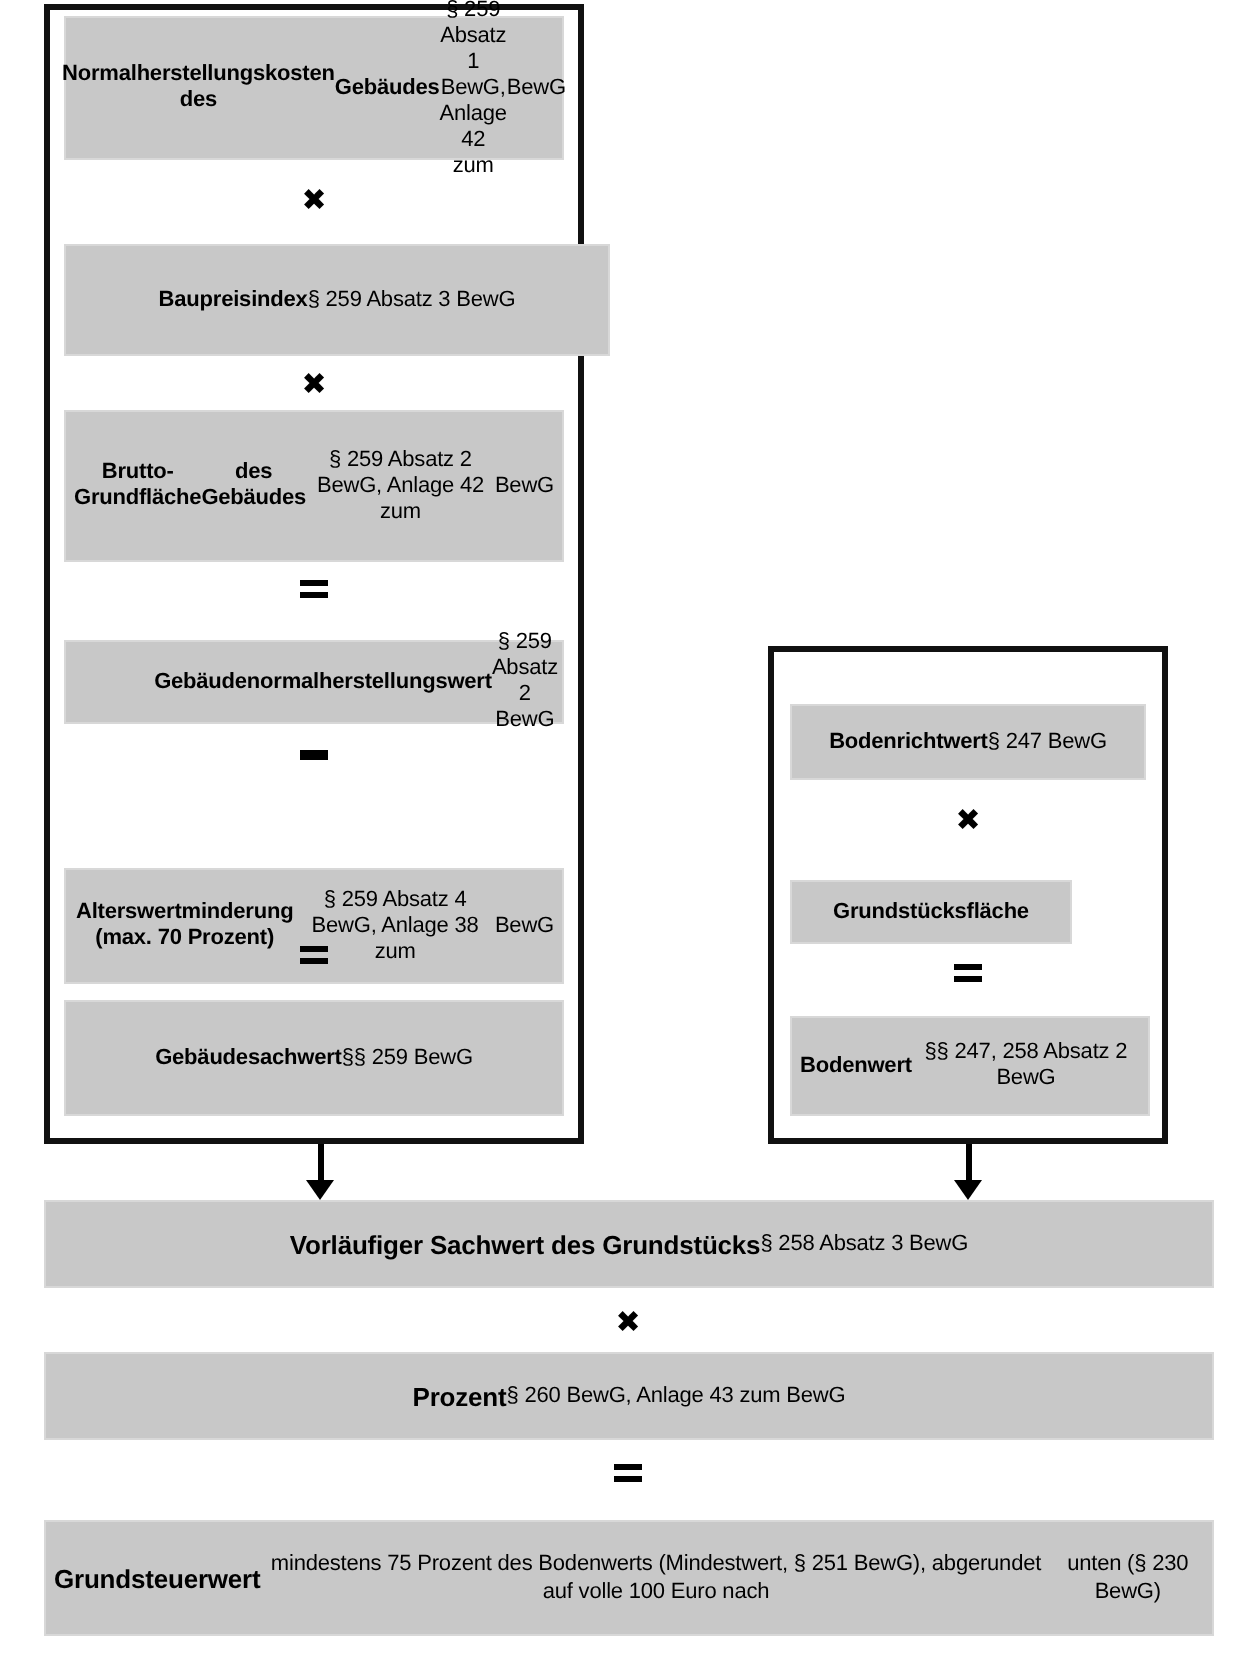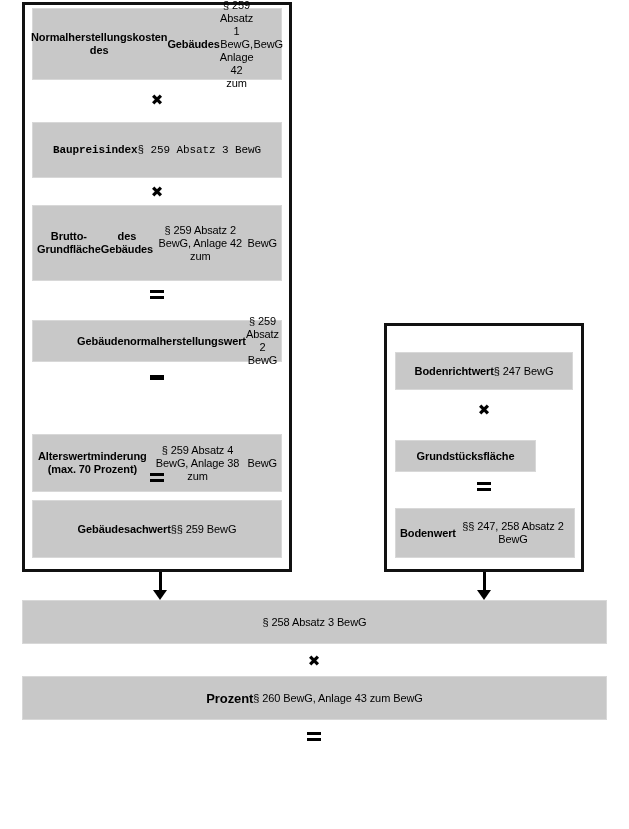--- a/index.html
+++ b/index.html
@@ -119,21 +119,21 @@
 
   <div class="box" style="left:32px; top:8px; width:250px; height:72px;">
     <span class="title">Normalherstellungskosten des</span>
     <span class="title">Gebäudes</span>
     <span class="ref">§ 259 Absatz 1 BewG, Anlage 42 zum</span>
     <span class="ref">BewG</span>
   </div>
 
   <div class="op times" style="left:149px; top:92px; width:16px; height:16px;">✖</div>
 
-  <div class="box" style="left:32px; top:122px; width:250px; height:56px;font-family:Liberation Mono, monospace;">
+  <div class="box" style="left:32px; top:122px; width:273px; height:56px;">
     <span class="title">Baupreisindex</span>
     <span class="ref">§ 259 Absatz 3 BewG</span>
   </div>
 
   <div class="op times" style="left:149px; top:184px; width:16px; height:16px;">✖</div>
 
   <div class="box" style="left:32px; top:205px; width:250px; height:76px;">
     <span class="title">Brutto-Grundfläche</span>
     <span class="title">des Gebäudes</span>
     <span class="ref">§ 259 Absatz 2 BewG, Anlage 42 zum</span>
@@ -182,26 +182,32 @@
     <span class="ref">§§ 247, 258 Absatz 2 BewG</span>
   </div>
 
   <div class="arrow" style="left:159px; top:572px; height:20px;"></div>
   <div class="arrowhead" style="left:153px; top:590px;"></div>
 
   <div class="arrow" style="left:483px; top:572px; height:20px;"></div>
   <div class="arrowhead" style="left:477px; top:590px;"></div>
 
   <div class="box wide" style="left:22px; top:600px; width:585px; height:44px;">
+    <span class="title">Vorläufiger Sachwert des Grundstücks</span>
     <span class="ref">§ 258 Absatz 3 BewG</span>
   </div>
 
   <div class="op times" style="left:306px; top:653px; width:16px; height:16px;">✖</div>
 
   <div class="box wide" style="left:22px; top:676px; width:585px; height:44px;">
     <span class="title">Prozent</span>
     <span class="ref">§ 260 BewG, Anlage 43 zum BewG</span>
   </div>
 
   <div class="op equals" style="left:306px; top:731px;"></div>
 
+  <div class="box wide" style="left:22px; top:760px; width:585px; height:58px;">
+    <span class="title">Grundsteuerwert</span>
+    <span class="ref">mindestens 75 Prozent des Bodenwerts (Mindestwert, § 251 BewG), abgerundet auf volle 100 Euro nach</span>
+    <span class="ref">unten (§ 230 BewG)</span>
+  </div>
 
 </div>
 
 </body></html>

